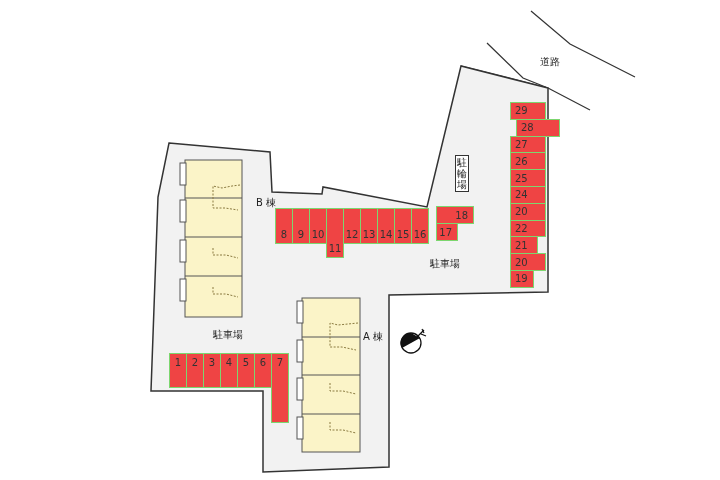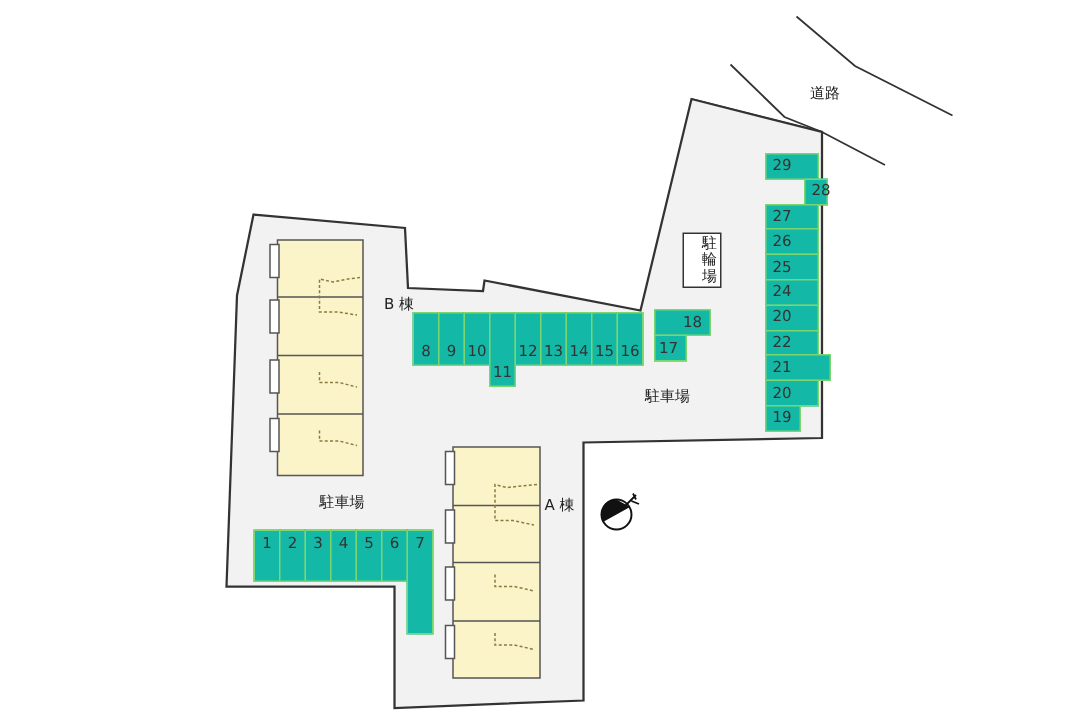--- a/index.html
+++ b/index.html
@@ -1,28 +1,28 @@
 <!DOCTYPE html>
 <html><head>
 <meta charset="utf-8">
 <style>
   html, body { margin: 0; padding: 0; background: #ffffff; }
   body { width: 720px; height: 480px; position: relative; overflow: hidden;
          font-family: "DejaVu Sans", sans-serif; color: #222; }
   #map { position: absolute; left: 0; top: 0; width: 720px; height: 480px; }
-  .slot { position: absolute; box-sizing: border-box; background: #14b8a6;
+  .slot { position: absolute; box-sizing: border-box; background: #ef4444;
           border: 1px solid #7cd66f; font-size: 10px; color: #333;
           display: flex; align-items: flex-end; justify-content: center;
           padding-bottom: 3px; }
   .slot.top { align-items: flex-start; padding-top: 3px; padding-bottom: 0; }
   .slot.right { justify-content: flex-end; padding-right: 5px; align-items: center; padding-bottom: 0; }
   .slot.left { justify-content: flex-start; padding-left: 4px; align-items: center; padding-bottom: 0; }
   .label { position: absolute; font-size: 10px; color: #222; white-space: nowrap; }
   .bike { position: absolute; box-sizing: border-box; border: 1px solid #333; background: #fff;
-          font-size: 10px; line-height: 11px; text-align: center; width: 14px; padding: 1px 12px; }
+          font-size: 10px; line-height: 11px; text-align: center; width: 14px; padding: 1px 0; }
 </style>
 </head>
 <body>
 
 <svg id="map" viewBox="0 0 720 480" xmlns="http://www.w3.org/2000/svg">
 
   <g stroke="#333" stroke-width="1.2" fill="none">
     <polyline points="531,11 570,44 635,77"></polyline>
     <polyline points="487,43 523,78 548,88 590,110"></polyline>
     <line x1="461" y1="66" x2="548" y2="88"></line>
@@ -91,28 +91,28 @@
   <div class="slot" style="left:411px;top:208px;width:18px;height:36px;">16</div>
 </div>
 
 <div>
   <div class="slot right" style="left:436px;top:206px;width:38px;height:18px;">18</div>
   <div class="slot right" style="left:436px;top:223px;width:22px;height:18px;">17</div>
 </div>
 
 <div>
   <div class="slot left" style="left:510px;top:102px;width:36px;height:17.8px;">29</div>
-  <div class="slot left" style="left:536px;top:118.8px;width:16px;height:17.8px;">28</div>
+  <div class="slot left" style="left:516px;top:118.8px;width:44px;height:17.8px;">28</div>
   <div class="slot left" style="left:510px;top:135.6px;width:36px;height:17.8px;">27</div>
   <div class="slot left" style="left:510px;top:152.4px;width:36px;height:17.8px;">26</div>
   <div class="slot left" style="left:510px;top:169.2px;width:36px;height:17.8px;">25</div>
   <div class="slot left" style="left:510px;top:186px;width:36px;height:17.8px;">24</div>
   <div class="slot left" style="left:510px;top:202.8px;width:36px;height:17.8px;">20</div>
   <div class="slot left" style="left:510px;top:219.6px;width:36px;height:17.8px;">22</div>
-  <div class="slot left" style="left:510px;top:236.4px;width:44px;height:17.8px;">21</div>
+  <div class="slot left" style="left:510px;top:236.4px;width:28px;height:17.8px;">21</div>
   <div class="slot left" style="left:510px;top:253.2px;width:36px;height:17.8px;">20</div>
   <div class="slot left" style="left:510px;top:270px;width:24px;height:17.8px;">19</div>
 </div>
 
 <div class="label" style="left:540px;top:55px;">道路</div>
 <div class="label" style="left:256px;top:196px;">B 棟</div>
 <div class="label" style="left:363px;top:330px;">A 棟</div>
 <div class="label" style="left:213px;top:328px;">駐車場</div>
 <div class="label" style="left:430px;top:257px;">駐車場</div>
 <div class="bike" style="left:455px;top:155px;word-break:break-all;">駐輪場</div>

